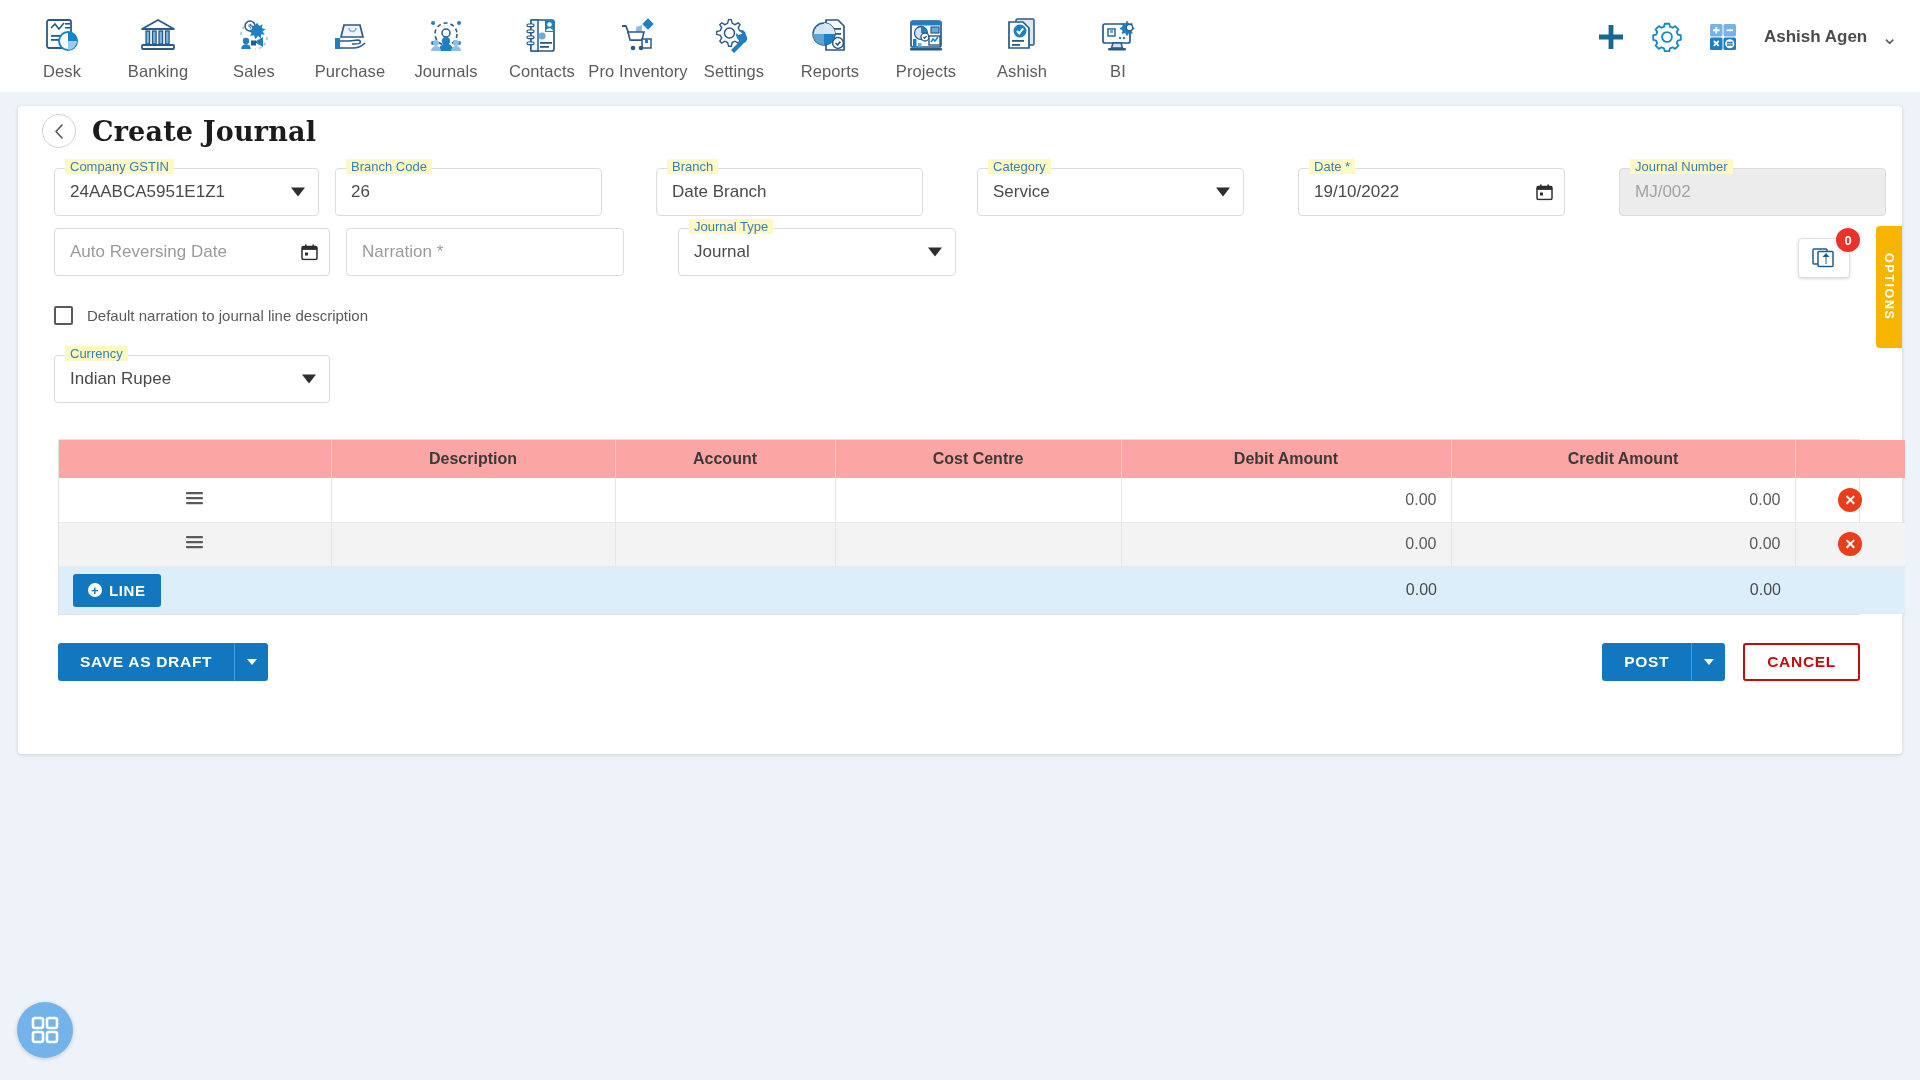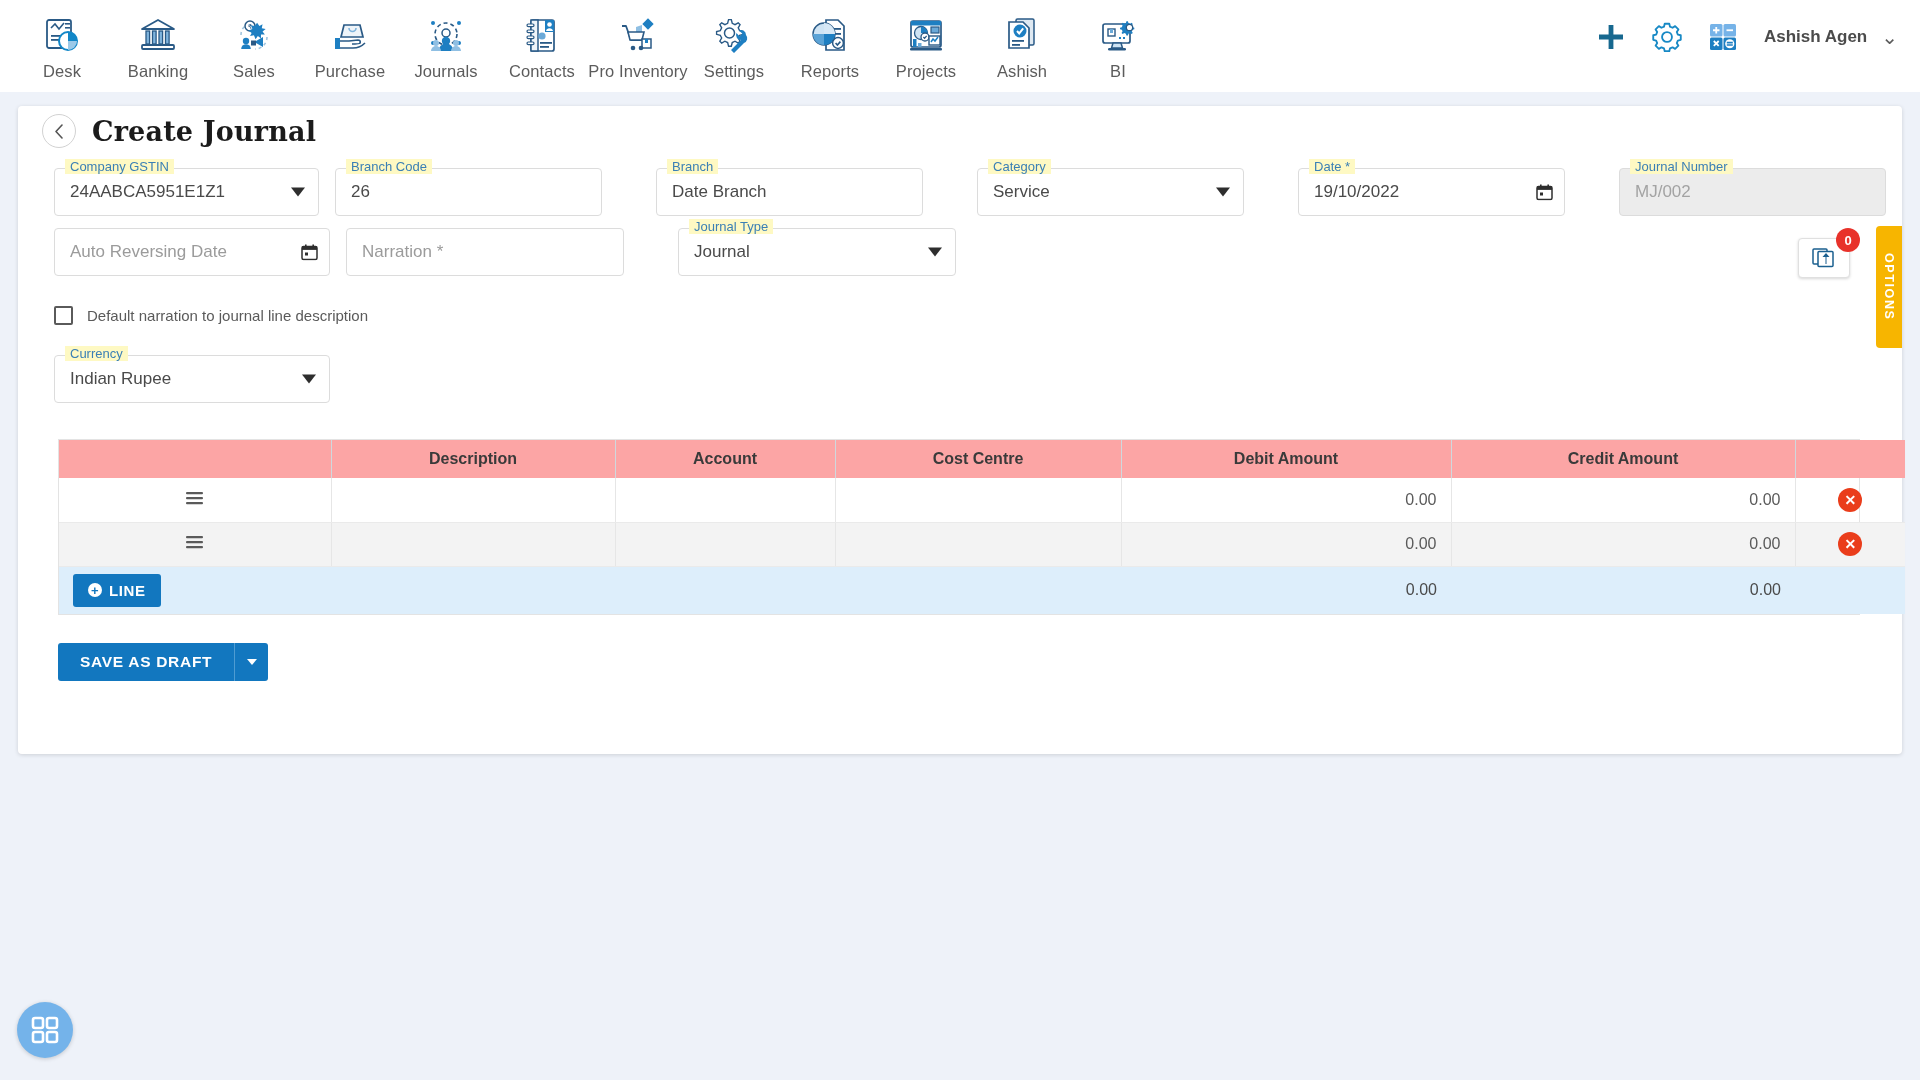--- a/index.html
+++ b/index.html
@@ -688,20 +688,29 @@
     </div>
 
     <div class="actions">
       <span class="split-btn">
         <button class="split-main">SAVE AS DRAFT</button>
         <button class="split-arrow">
           <i></i>
         </button>
       </span>
 
+      <span class="right-actions">
+        <span class="split-btn">
+          <button class="split-main">POST</button>
+          <button class="split-arrow">
+            <i></i>
+          </button>
+        </span>
+        <button class="cancel-btn">CANCEL</button>
+      </span>
     </div>
 
   </div>
 </div>
 
 <div class="fab">
   <svg width="30" height="30" viewBox="0 0 30 30">
     <rect x="3" y="3" width="10" height="10" rx="2" fill="none" stroke="#fff" stroke-width="2.6"></rect>
     <rect x="17" y="3" width="10" height="10" rx="2" fill="none" stroke="#fff" stroke-width="2.6"></rect>
     <rect x="3" y="17" width="10" height="10" rx="2" fill="none" stroke="#fff" stroke-width="2.6"></rect>

